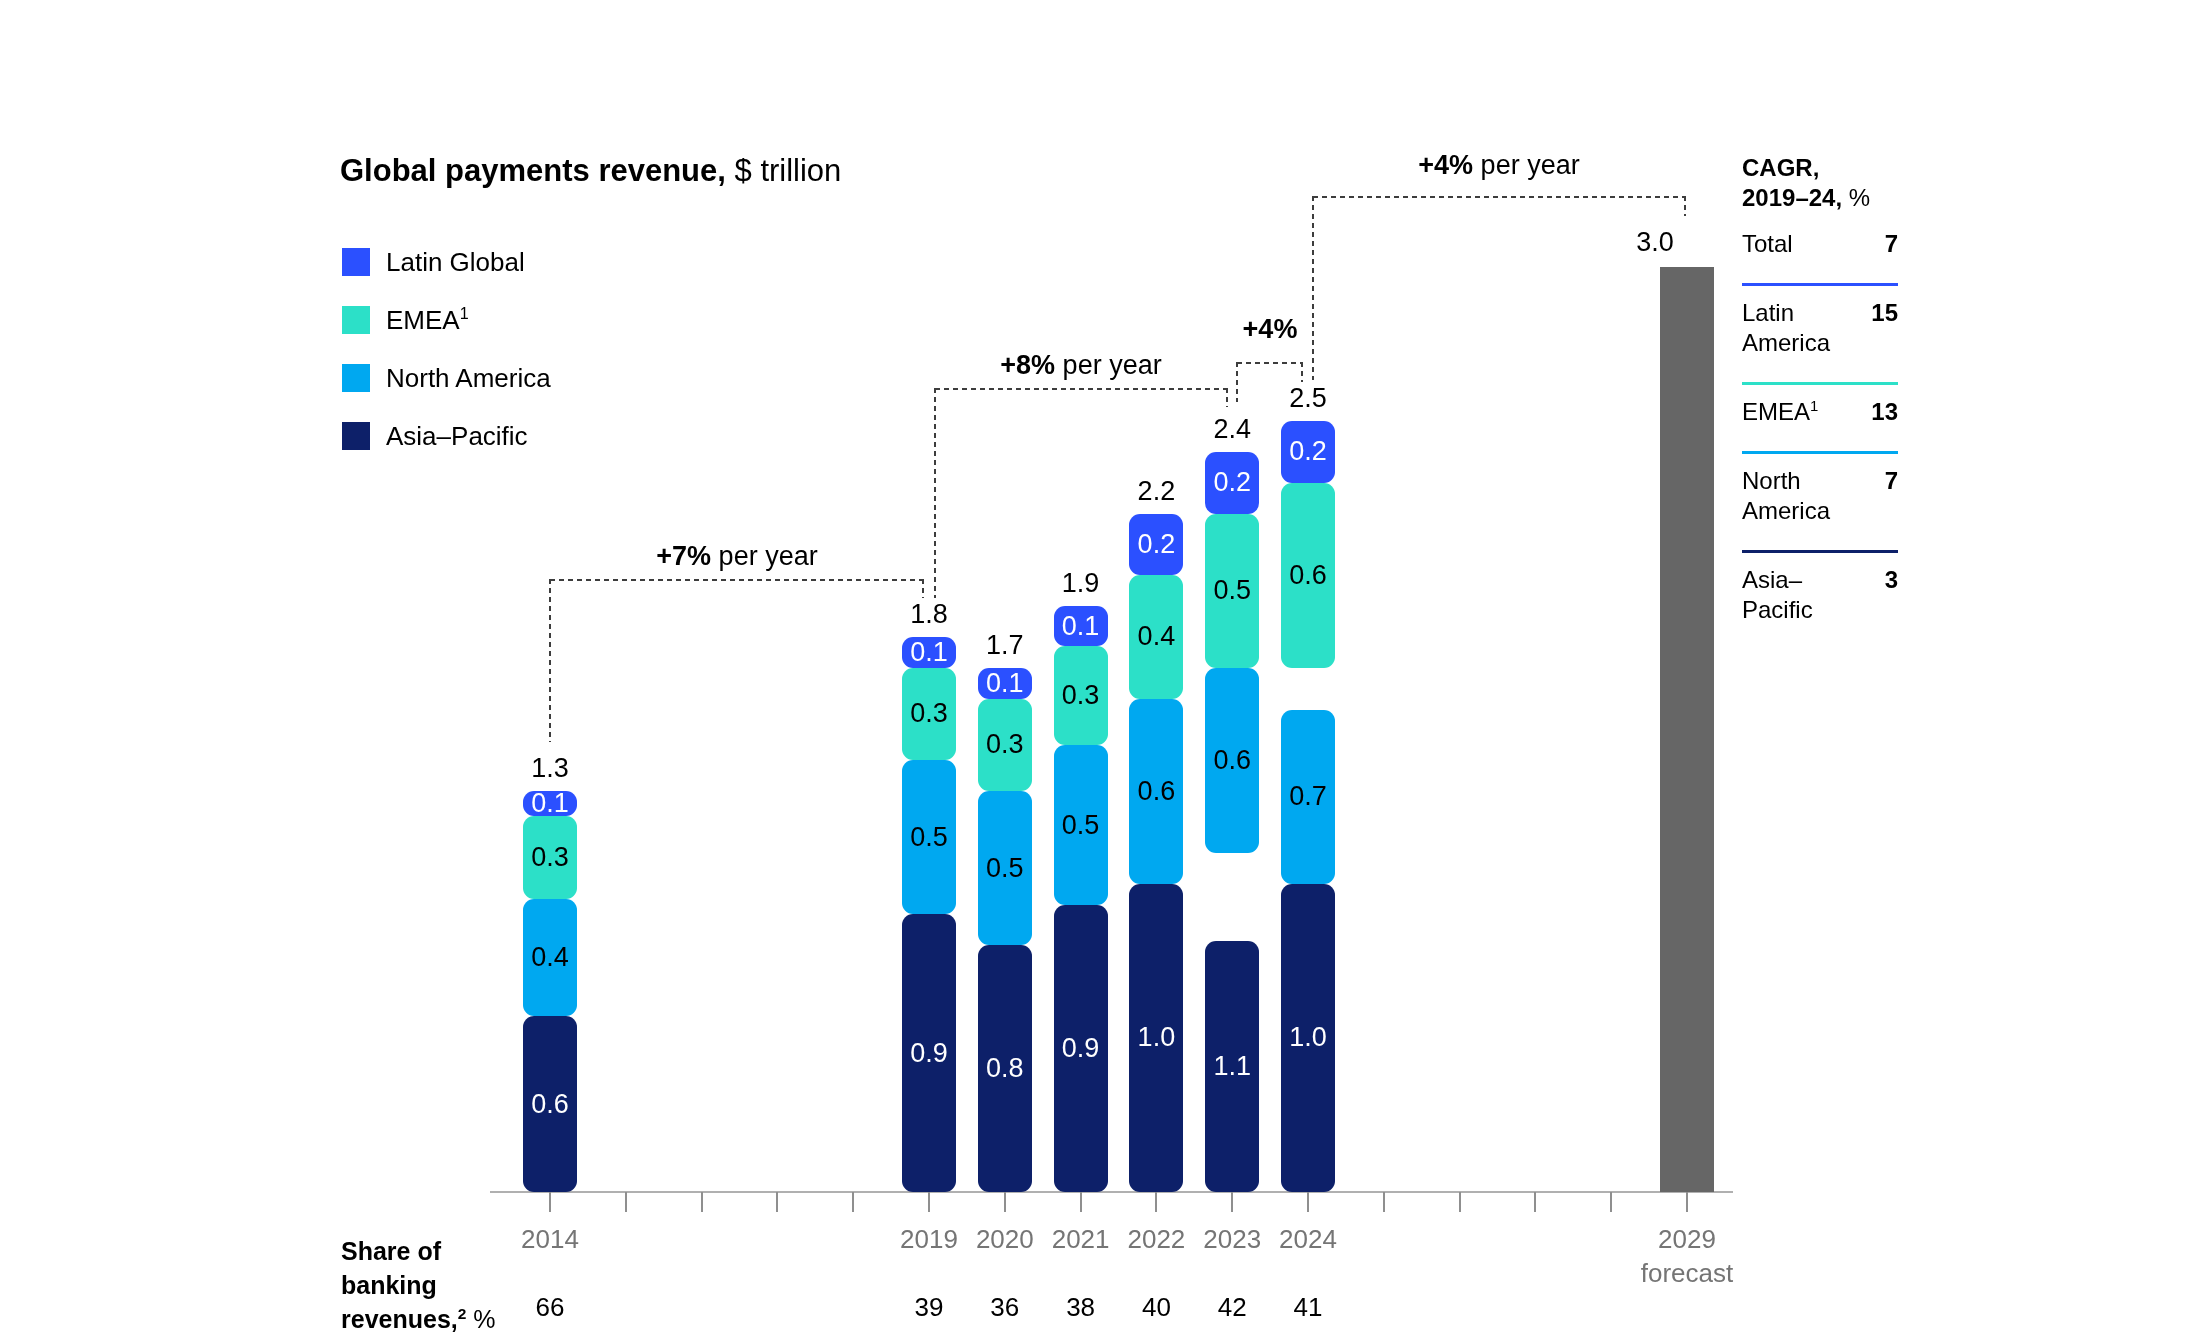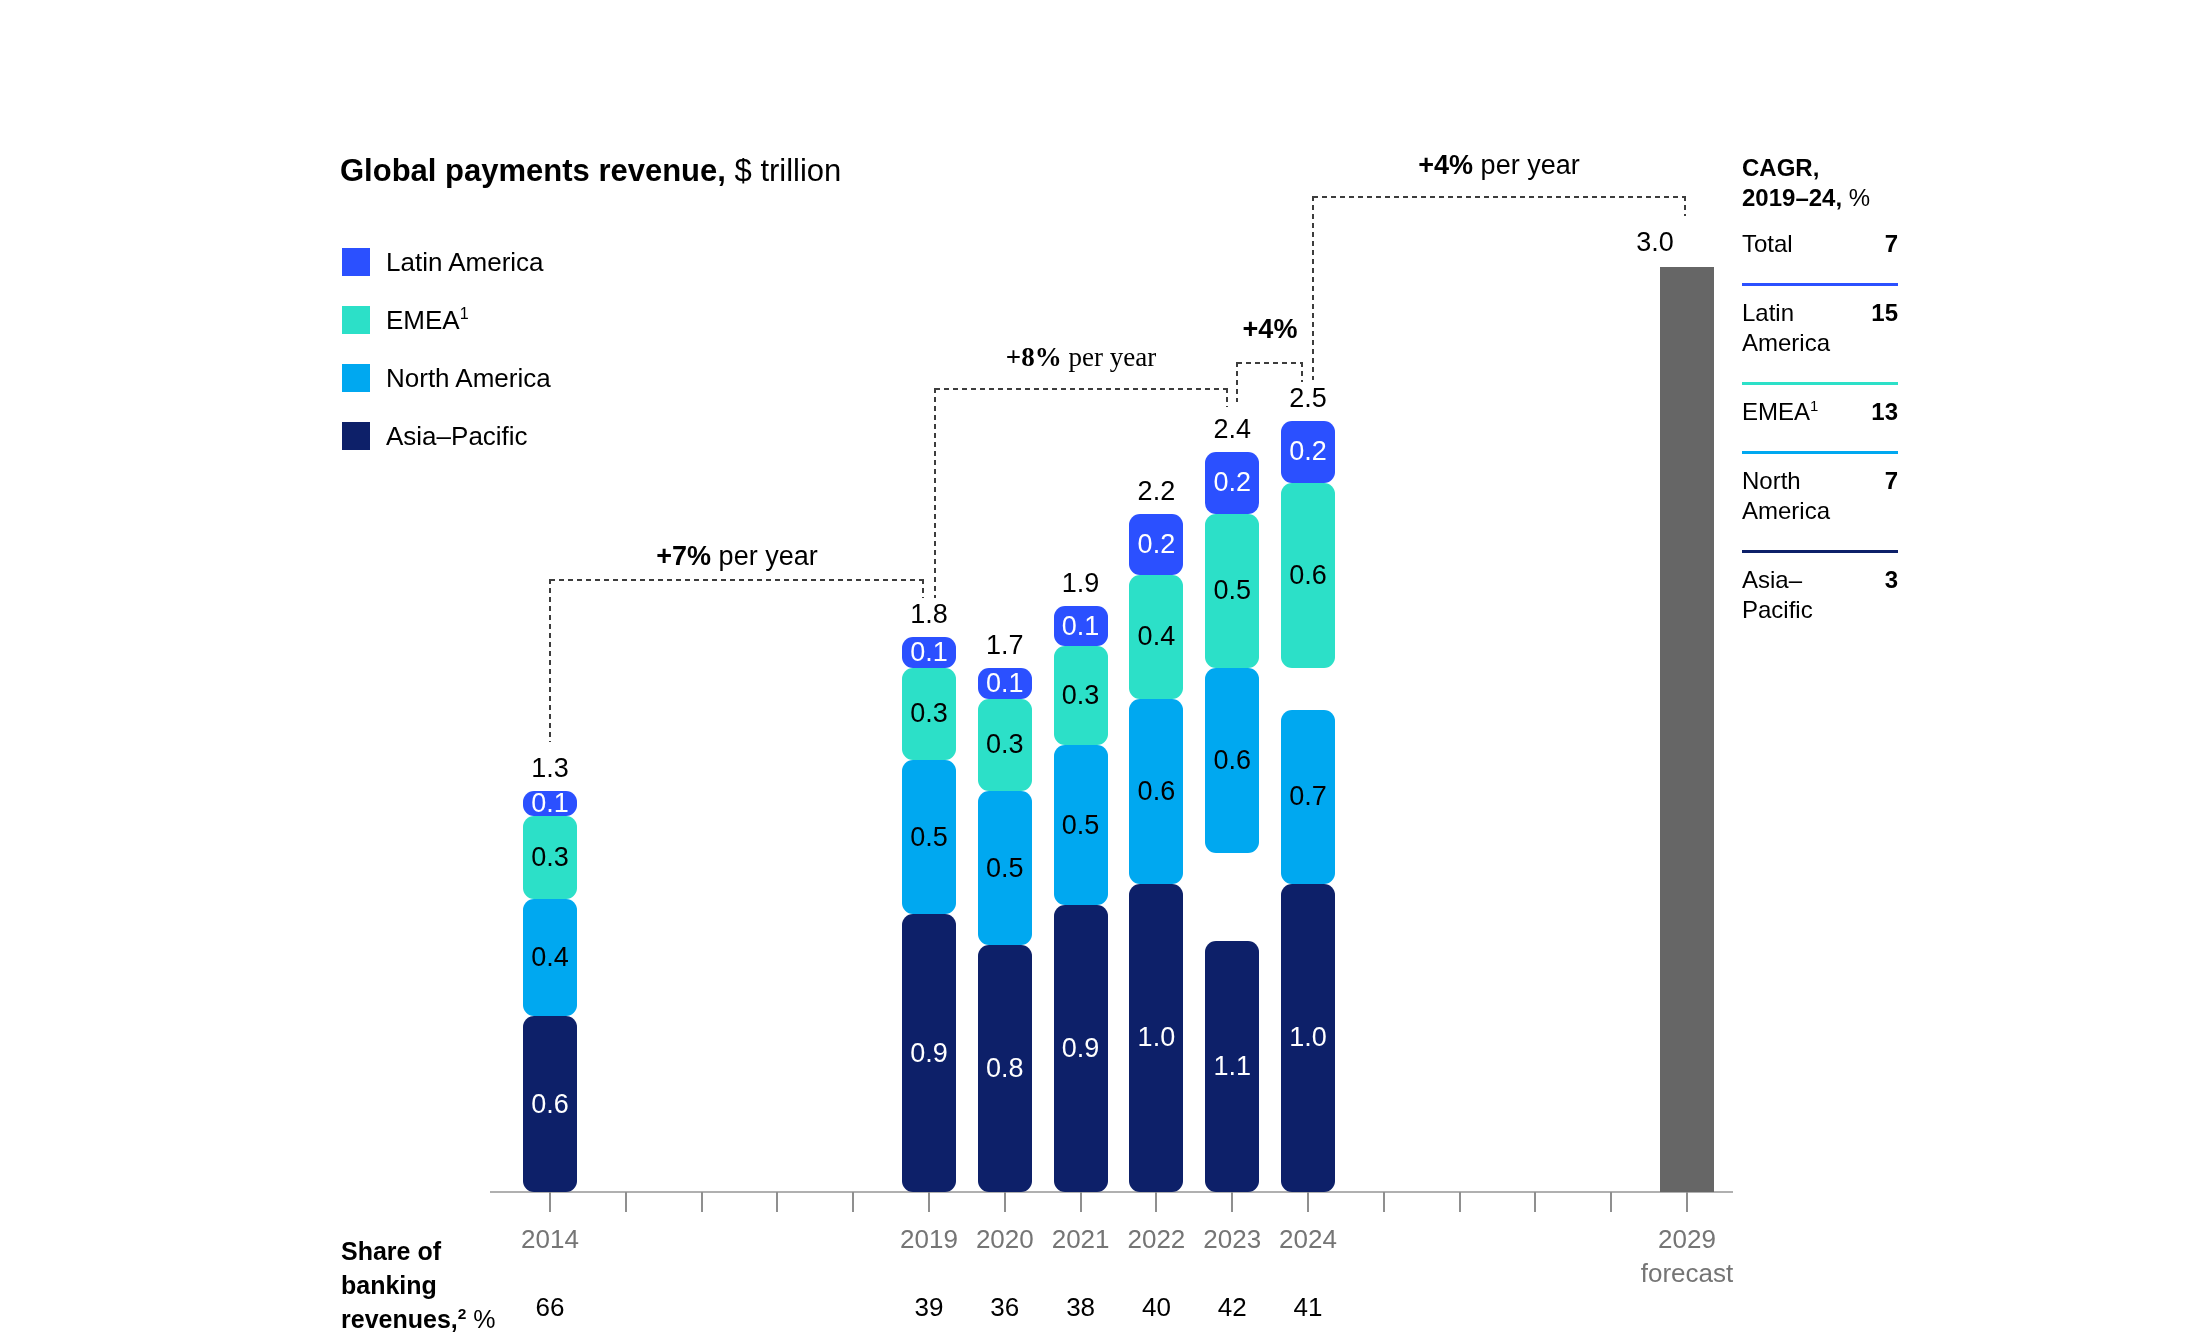--- a/index.html
+++ b/index.html
@@ -45,21 +45,21 @@
 
 <div id="canvas">
 
   <div id="subtitle" class="abs">
     <span class="b">Global payments revenue,</span><span> $ trillion</span>
   </div>
 
   <div id="legend">
       <div class="legend-item" style="top: 247px;">
         <div class="legend-swatch" style="background: rgb(43, 80, 255);"></div>
-        <div class="legend-label">Latin America</div>
+        <div class="legend-label">Latin Global</div>
       </div>
       <div class="legend-item" style="top: 305px;">
         <div class="legend-swatch" style="background: rgb(44, 224, 200);"></div>
         <div class="legend-label">EMEA<sup>1</sup></div>
       </div>
       <div class="legend-item" style="top: 363px;">
         <div class="legend-swatch" style="background: rgb(0, 168, 240);"></div>
         <div class="legend-label">North America</div>
       </div>
       <div class="legend-item" style="top: 421px;">
@@ -155,21 +155,21 @@
         <div>2029</div>
         <div>forecast</div>
       </div>
       <div class="dash-v" style="left: 549px; top: 579px; height: 163px;"></div>
       <div class="dash-h" style="left: 550px; top: 579px; width: 373px;"></div>
       <div class="dash-v" style="left: 922px; top: 579px; height: 19px;"></div>
       <div class="anno-label" style="left: 737px; top: 541px;"><span class="b">+7%</span><span> per year</span></div>
       <div class="dash-v" style="left: 934px; top: 388px; height: 210px;"></div>
       <div class="dash-h" style="left: 935px; top: 388px; width: 292px;"></div>
       <div class="dash-v" style="left: 1226px; top: 388px; height: 19px;"></div>
-      <div class="anno-label" style="left: 1081px; top: 342px; font-family: Liberation Serif, serif;"><span class="b">+8%</span><span> per year</span></div>
+      <div class="anno-label" style="left: 1081px; top: 350px;"><span class="b">+8%</span><span> per year</span></div>
       <div class="dash-v" style="left: 1236px; top: 362px; height: 40px;"></div>
       <div class="dash-h" style="left: 1237px; top: 362px; width: 65px;"></div>
       <div class="dash-v" style="left: 1301px; top: 362px; height: 20px;"></div>
       <div class="anno-label" style="left: 1270px; top: 314px;"><span class="b">+4%</span><span></span></div>
       <div class="dash-v" style="left: 1312px; top: 196px; height: 184px;"></div>
       <div class="dash-h" style="left: 1313px; top: 196px; width: 372px;"></div>
       <div class="dash-v" style="left: 1684px; top: 196px; height: 20px;"></div>
       <div class="anno-label" style="left: 1499px; top: 150px;"><span class="b">+4%</span><span> per year</span></div>
     </div>
 

